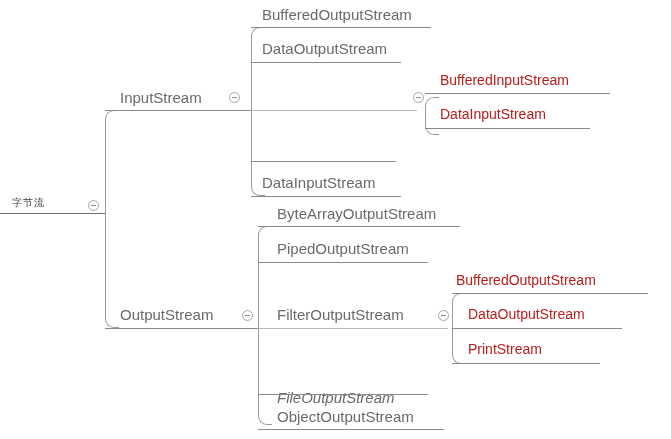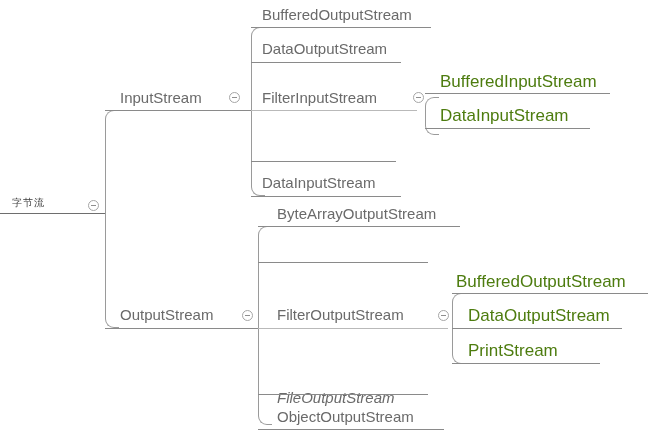--- a/index.html
+++ b/index.html
@@ -26,21 +26,21 @@
     line-height: 1;
     white-space: nowrap;
   }
   .node.root {
     color: #3f3f3f;
     font-size: 10px;
     letter-spacing: 1px;
   }
   .node.lvl1 { font-size: 15px; color: #6a6a6a; }
   .node.lvl2 { font-size: 15px; color: #6a6a6a; }
-  .node.lvl3 { font-size: 17px; color: #4d7c0f; }
+  .node.lvl3 { font-size: 14px; color: #b91c1c; }
 
   
   .uline {
     position: absolute;
     height: 1px;
     background: #8a8a8a;
   }
   .uline.light { background: #b9b9b9; }
   .uline.dark  { background: #6e6e6e; }
 
@@ -103,21 +103,20 @@
   <div class="toggle" style="left:229px; top:92px;"></div>
 
   <div class="spine" style="left:251px; top:27px; height:169px; width:14px;"></div>
 
   <div class="node lvl2" style="left:262px; top:7px;">BufferedOutputStream</div>
   <div class="uline" style="left:251px; top:27px; width:180px;"></div>
 
   <div class="node lvl2" style="left:262px; top:41px;">DataOutputStream</div>
   <div class="uline" style="left:251px; top:62px; width:150px;"></div>
 
-  <div class="node lvl2" style="left:262px; top:90px;">FilterInputStream</div>
   <div class="uline light" style="left:251px; top:110px; width:166px;"></div>
   <div class="toggle" style="left:413px; top:92px;"></div>
 
   <div class="spine" style="left:425px; top:97px; height:38px; width:14px;"></div>
 
   <div class="node lvl3" style="left:440px; top:73px;">BufferedInputStream</div>
   <div class="uline" style="left:425px; top:93px; width:185px;"></div>
 
   <div class="node lvl3" style="left:440px; top:107px;">DataInputStream</div>
   <div class="uline" style="left:425px; top:128px; width:165px;"></div>
@@ -129,20 +128,21 @@
 
   <div class="node lvl1" style="left:120px; top:307px;">OutputStream</div>
   <div class="uline" style="left:105px; top:328px; width:158px;"></div>
   <div class="toggle" style="left:242px; top:310px;"></div>
 
   <div class="spine" style="left:258px; top:226px; height:199px; width:14px;"></div>
 
   <div class="node lvl2" style="left:277px; top:206px;">ByteArrayOutputStream</div>
   <div class="uline" style="left:258px; top:226px; width:202px;"></div>
 
+  <div class="node lvl2" style="left:277px; top:241px;">PipedOutputStream</div>
   <div class="uline" style="left:258px; top:262px; width:170px;"></div>
 
   <div class="node lvl2" style="left:277px; top:307px;">FilterOutputStream</div>
   <div class="uline light" style="left:258px; top:328px; width:190px;"></div>
   <div class="toggle" style="left:438px; top:310px;"></div>
 
   <div class="spine" style="left:452px; top:293px; height:71px; width:14px;"></div>
 
   <div class="node lvl3" style="left:456px; top:273px;">BufferedOutputStream</div>
   <div class="uline" style="left:452px; top:293px; width:196px;"></div>

